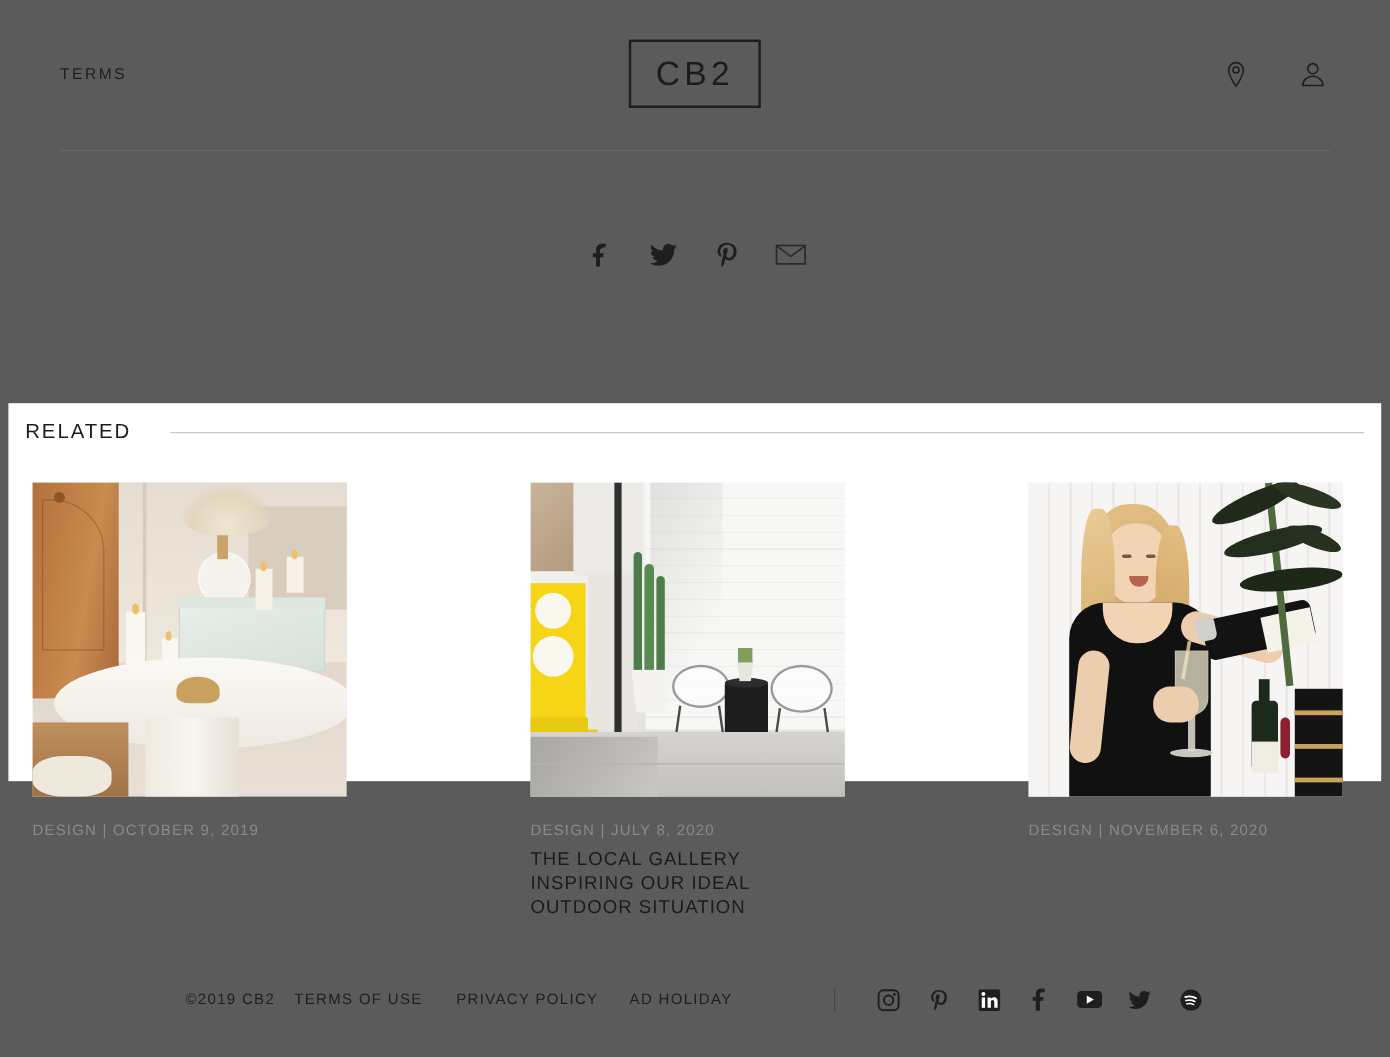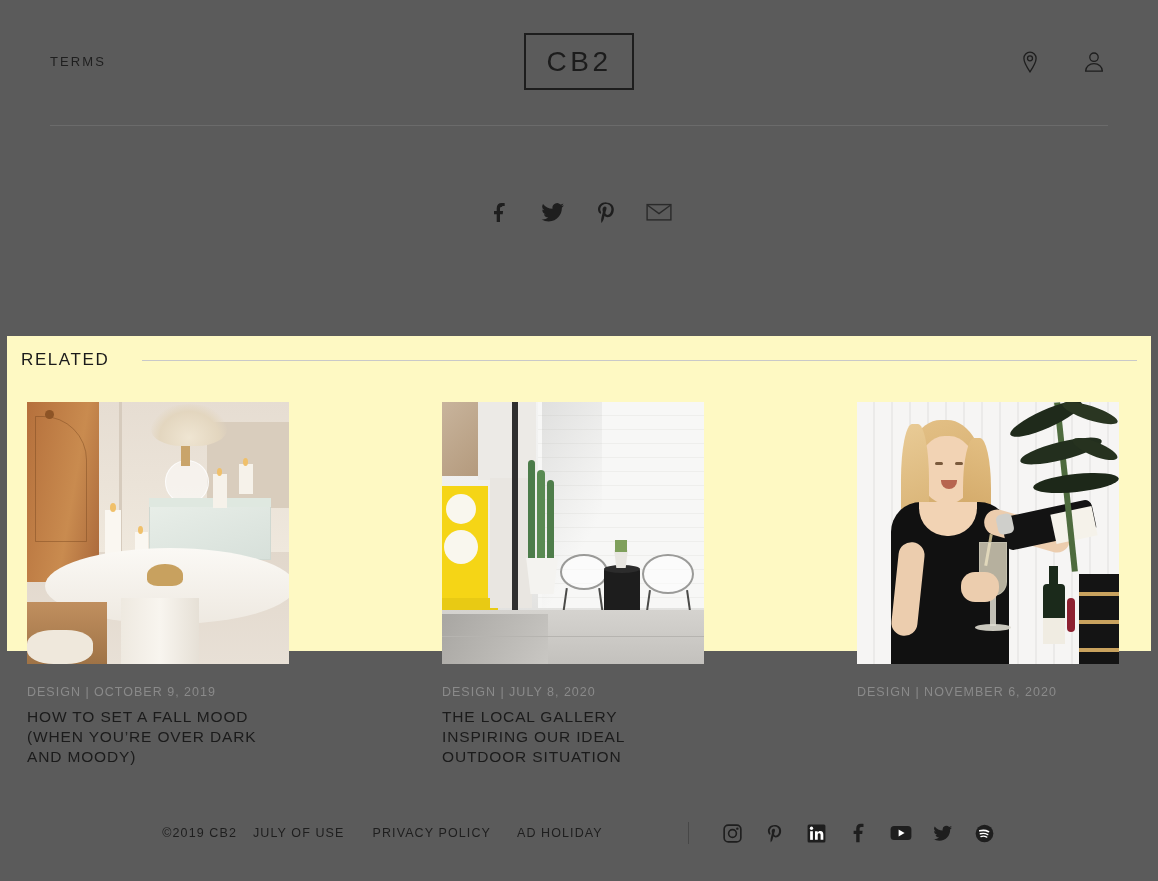--- a/index.html
+++ b/index.html
@@ -46,21 +46,21 @@
     margin-top: 17px; display: flex; justify-content: center;
     align-items: center; gap: 23px;
   }
   .share-icon { cursor: pointer; display: flex; align-items: center; justify-content: center; width: 30px; height: 24px; }
   .share-icon svg { display: block; }
 
   
   .related-panel {
     position: absolute; left: 7px; top: 336px;
     width: 1144px; height: 315px;
-    background: #fef9c3;
+    background: #ffffff;
   }
   .related-head {
     position: absolute; left: 14px; top: 14px; width: 1116px;
     display: flex; align-items: center;
   }
   .related-title {
     font-size: 17px; letter-spacing: 1.6px; color: #1b1b1b;
     font-weight: 400; white-space: nowrap;
   }
   .related-rule { flex: 1; height: 1px; background: #c9c9c9; margin-left: 33px; }
@@ -201,21 +201,20 @@
             <div class="sh" style="left:111px;top:124px;width:5px;height:8px;border-radius:50%;background:#f0c06a;"></div>
 
             <div class="sh" style="left:18px;top:146px;width:250px;height:76px;border-radius:50%;background:linear-gradient(180deg,#fbf9f5,#eee9e1);"></div>
             <div class="sh" style="left:94px;top:196px;width:78px;height:66px;background:linear-gradient(90deg,#eee9e0,#f8f5ef,#e6e0d6);"></div>
             <div class="sh" style="left:120px;top:162px;width:36px;height:22px;border-radius:50% 50% 30% 30%;background:#c8a15f;"></div>
             <div class="sh" style="left:0;top:200px;width:80px;height:62px;background:linear-gradient(180deg,#c08f5f,#9f7346);"></div>
             <div class="sh" style="left:0;top:228px;width:66px;height:34px;border-radius:40%;background:#efe8dc;"></div>
           </div>
         </div>
         <div class="card-meta">DESIGN | OCTOBER 9, 2019</div>
-        <div class="card-heading">HOW TO SET A FALL MOOD (WHEN YOU’RE OVER DARK AND MOODY)</div>
       </div>
 
       <div class="card">
         <div class="card-media">
           <div class="img2">
 
             <div class="sh" style="left:96px;top:0;width:166px;height:206px;background:repeating-linear-gradient(180deg,#f7f7f6 0 13px,#eeeeec 13px 14px);"></div>
 
             <div class="sh" style="left:100px;top:0;width:60px;height:206px;background:linear-gradient(120deg,rgba(170,170,168,.30),rgba(170,170,168,0) 70%);"></div>
             <div class="sh" style="left:0;top:0;width:36px;height:74px;background:linear-gradient(135deg,#c8b49c,#b49a7d);"></div>
@@ -309,21 +308,21 @@
       </div>
 
     </div>
   </div>
 
   <div class="footer">
     <div class="footer-inner">
       <div class="footer-links">
         <span class="f-copy">©2019 CB2</span>
         <span class="gap-a"></span>
-        <a class="f-link" href="#">JULY OF USE</a>
+        <a class="f-link" href="#">TERMS OF USE</a>
         <span class="gap-b"></span>
         <a class="f-link" href="#">PRIVACY POLICY</a>
         <span class="gap-c"></span>
         <a class="f-link" href="#">AD HOLIDAY</a>
       </div>
 
       <span class="f-divider"></span>
 
       <div class="footer-social">
         <span class="soc">

